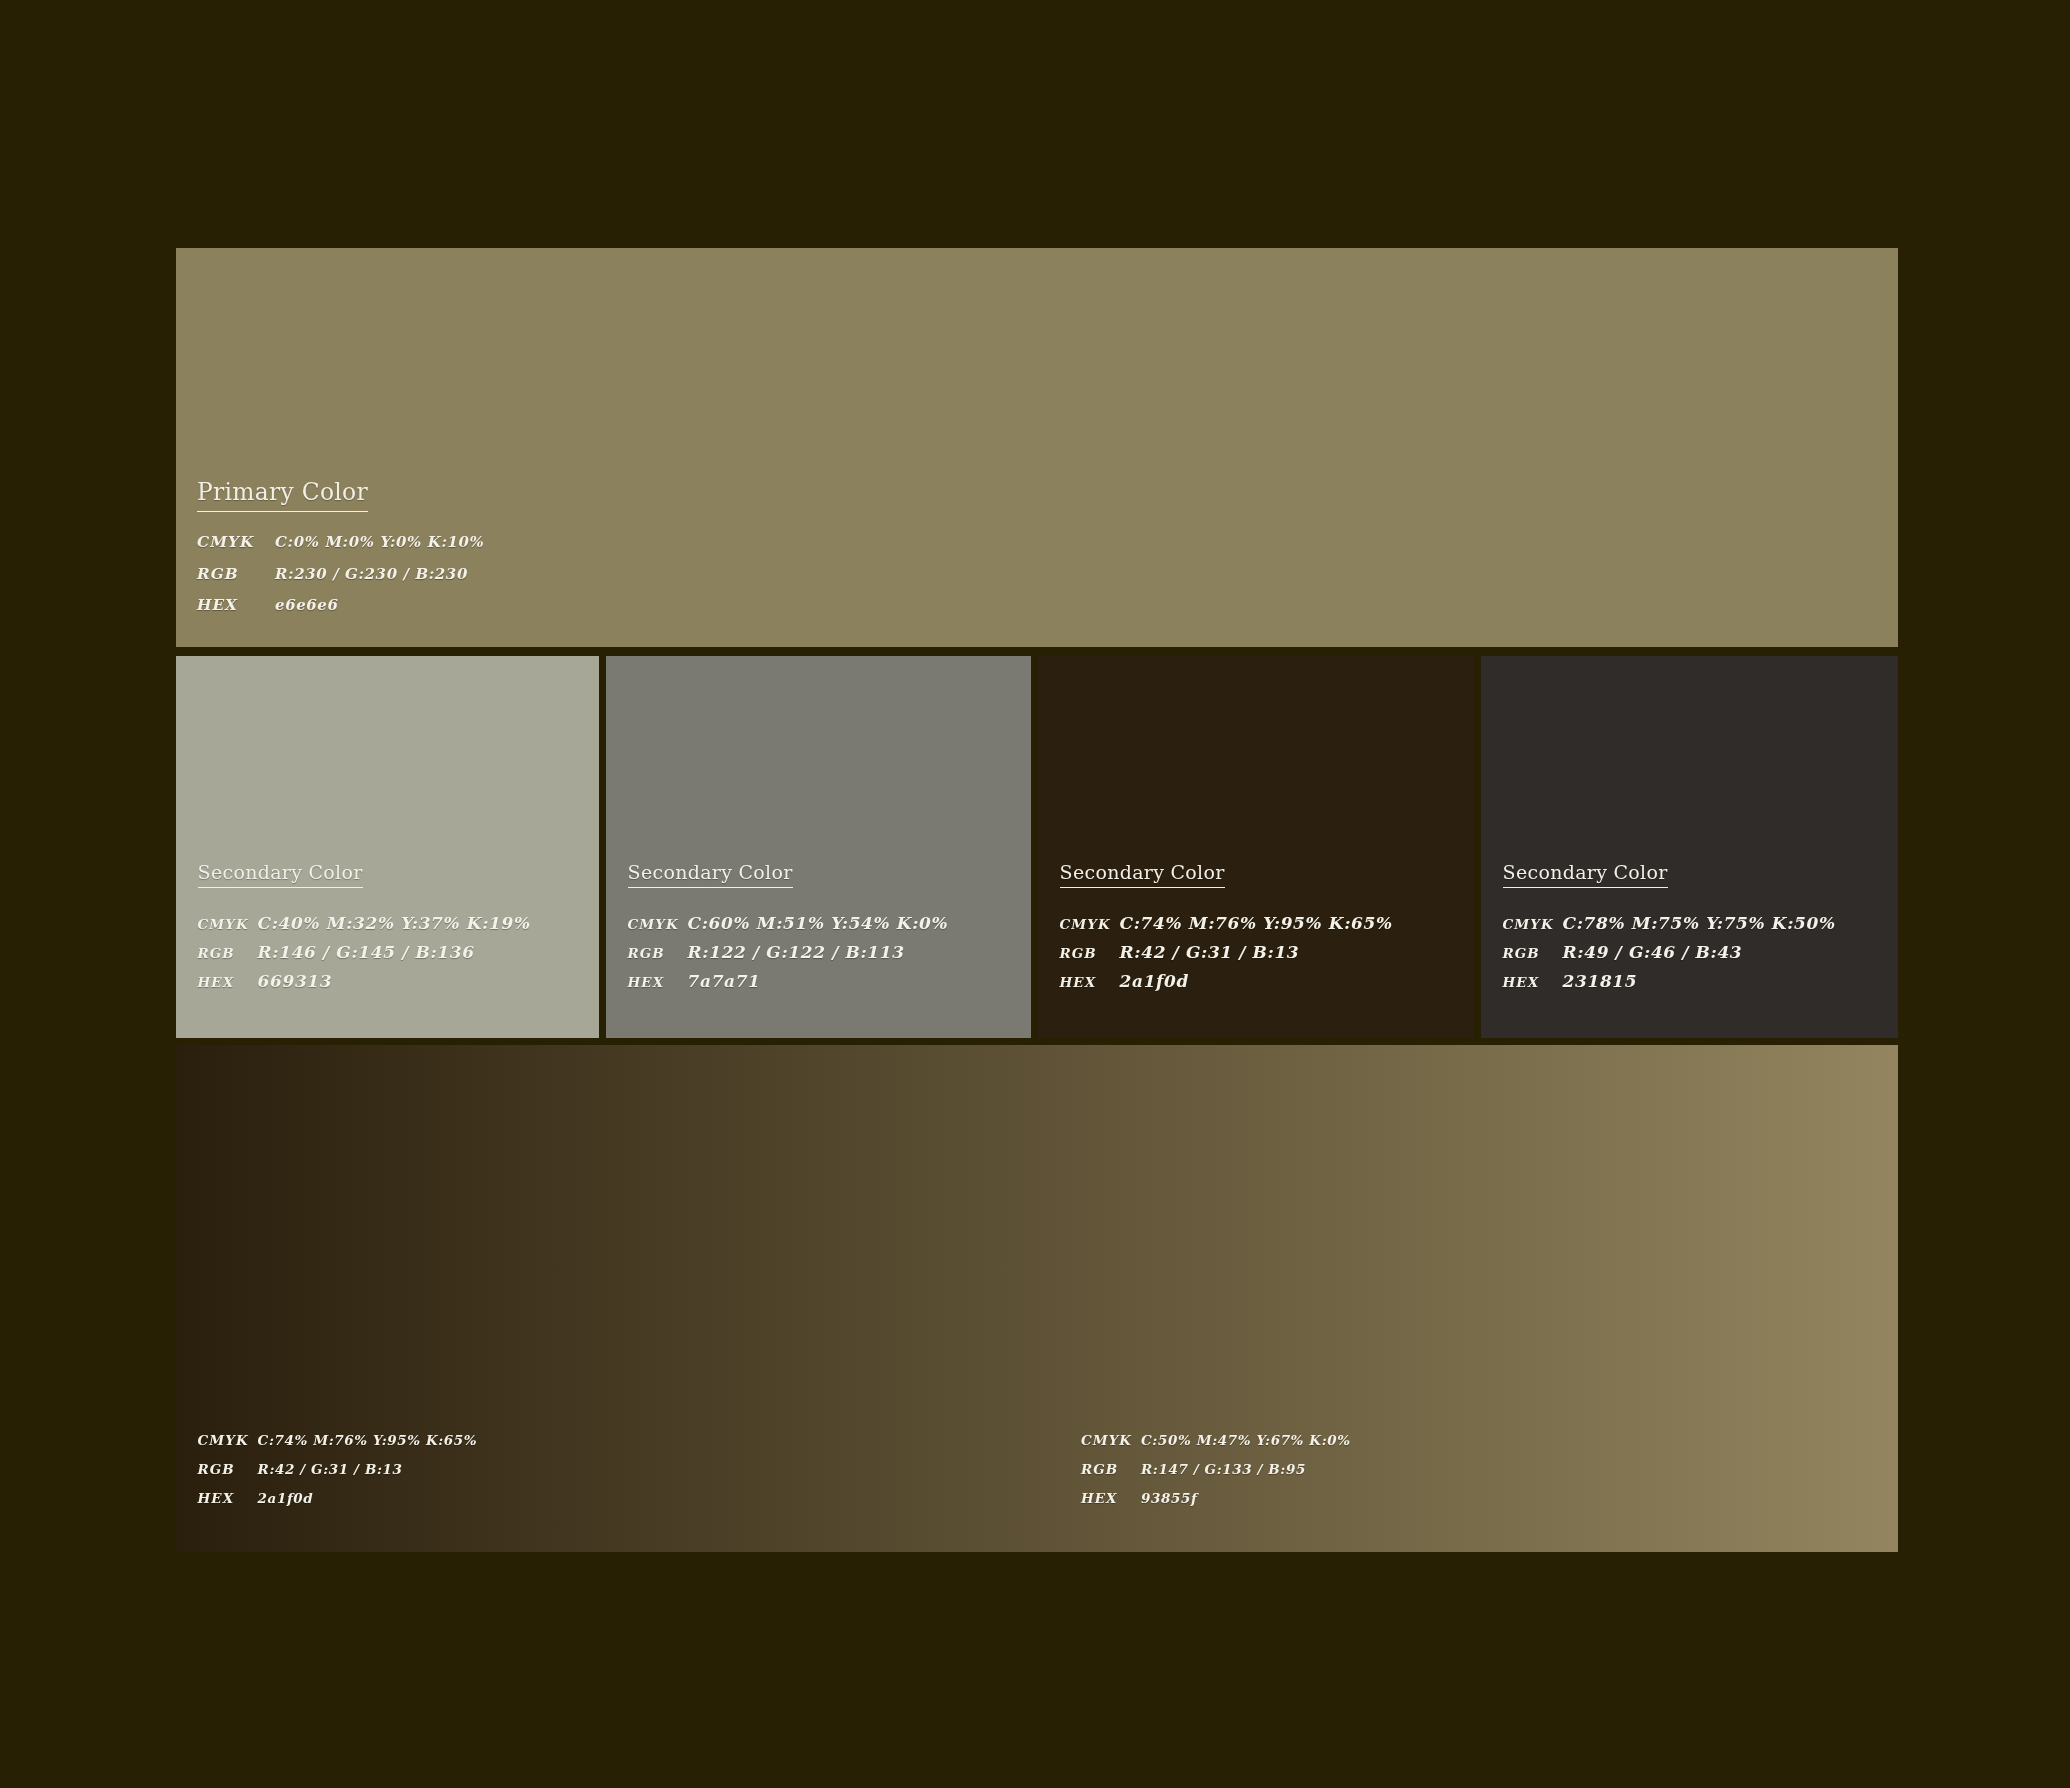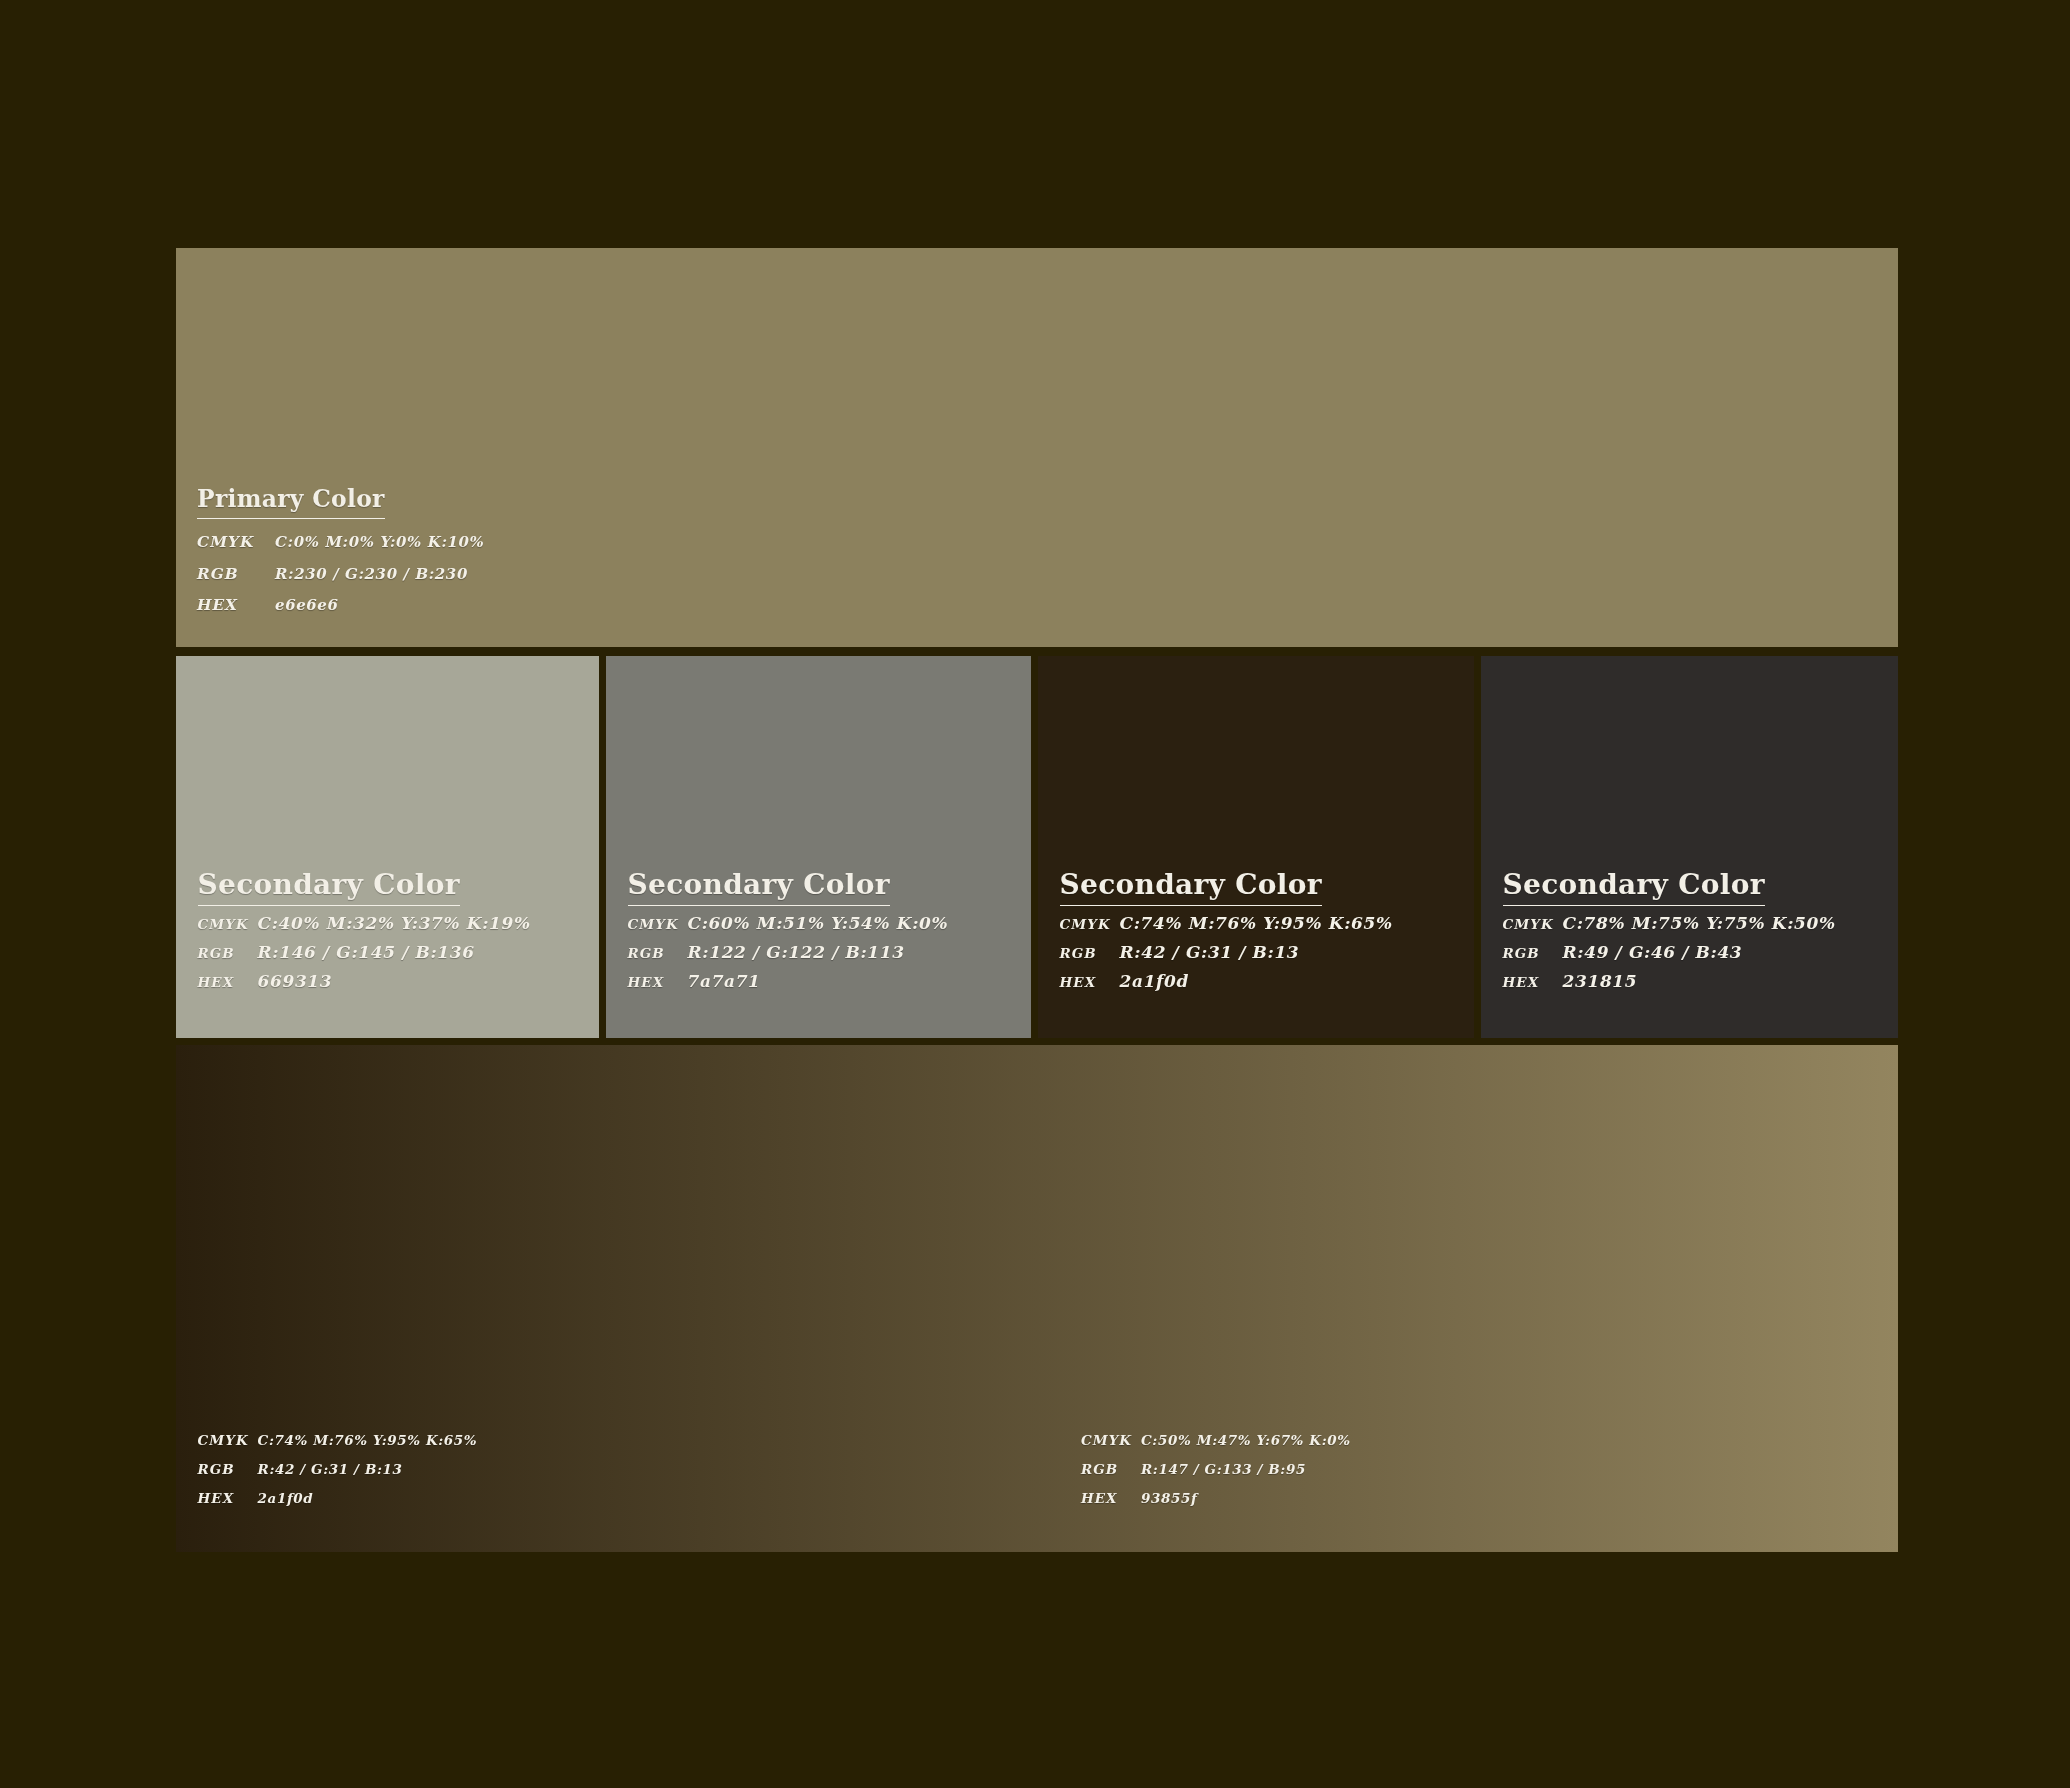--- a/index.html
+++ b/index.html
@@ -26,29 +26,28 @@
   
   .swatch {
     position: absolute;
     box-sizing: border-box;
     overflow: hidden;
   }
 
   .swatch-heading {
     position: absolute;
     font-size: 23.4px;
-    font-weight: 700;
+    font-weight: 400;
     color: #f2efe6;
     letter-spacing: 0.3px;
     border-bottom: 1.8px solid #f2efe6;
     padding-bottom: 4.5px;
     display: inline-block;
     white-space: nowrap;
     text-shadow: 0 0.9px 0.9px rgba(0,0,0,0.28);
-    margin-top: 7px;
   }
 
   .specs {
     position: absolute;
     display: block;
   }
 
   .spec-row {
     display: flex;
     align-items: baseline;
@@ -104,21 +103,21 @@
     height: 382px;
   }
   .secondary-swatch {
     position: absolute;
     top: 0;
     height: 382px;
   }
   .secondary-swatch .swatch-heading {
     left: 21.6px;
     top: 205px;
-    font-size: 28px;
+    font-size: 19px;
     padding-bottom: 3.6px;
   }
   .secondary-swatch .specs {
     left: 21.6px;
     top: 257px;
   }
   .secondary-swatch .spec-row {
     height: 29px;
   }
   .secondary-swatch .spec-label {

